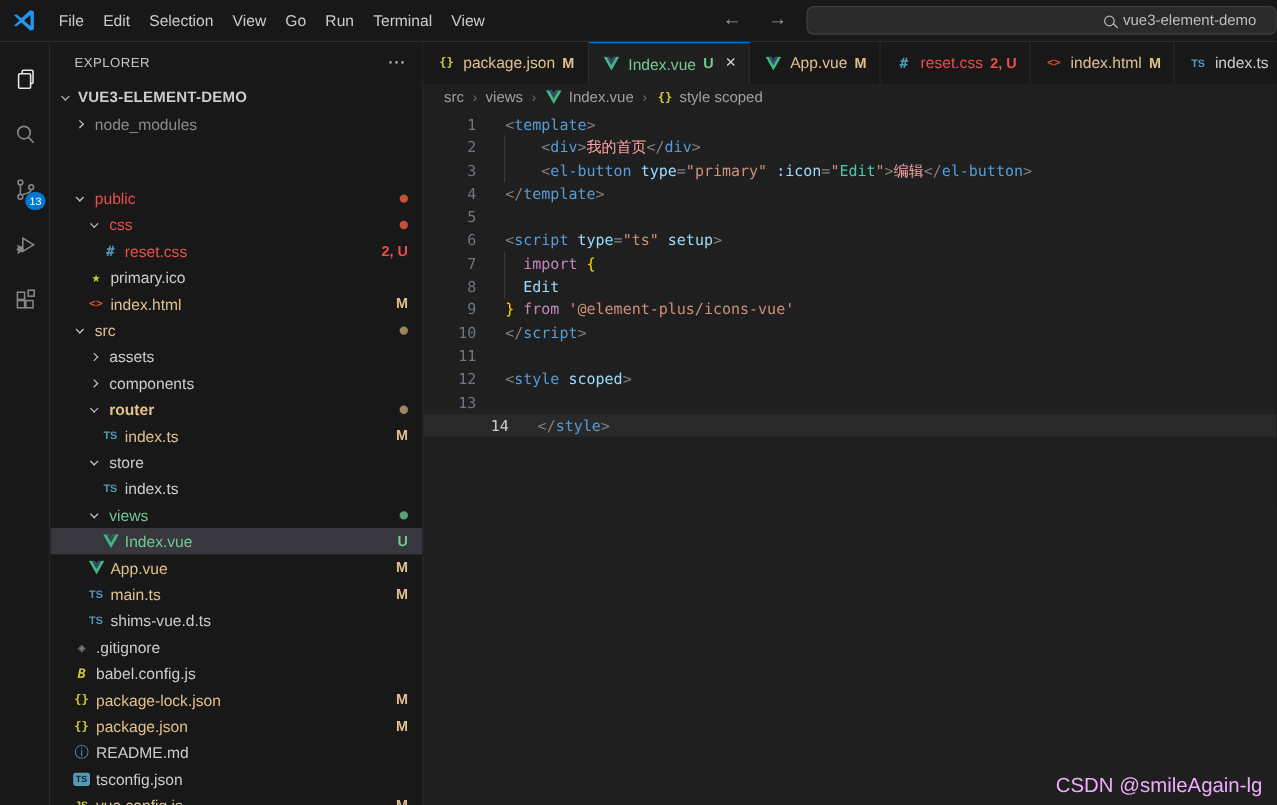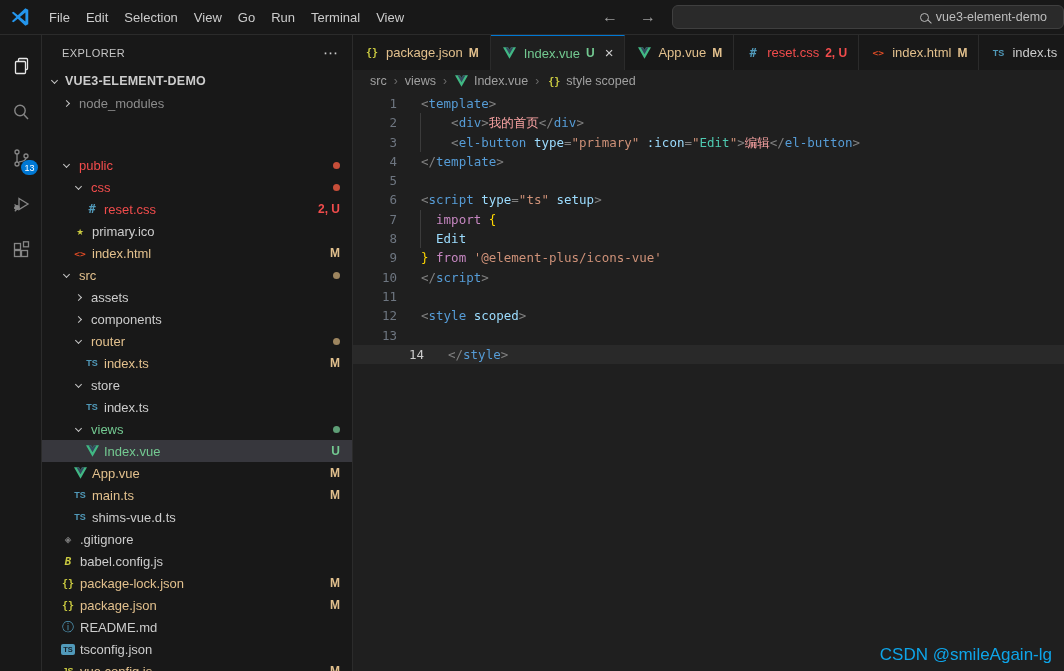--- a/index.html
+++ b/index.html
@@ -86,21 +86,21 @@
   .cline { height:19.3px; line-height:19.3px; display:flex; white-space:pre; position:relative; }
   .cline.cur { background:rgba(234,234,234,0.05);padding-left:27px; }
   .lnum { width:44px; text-align:right; color:#6e7681; flex:0 0 44px; }
   .cline.cur .lnum { color:#cccccc; }
   .ltext { margin-left:24px; position:relative; }
   .guide { position:absolute; left:67px; top:0; bottom:0; width:1px; background:#3b3b3b; }
   .tk-p { color:#808080; } .tk-tag { color:#569cd6; } .tk-attr { color:#9cdcfe; }
   .tk-str { color:#ce9178; } .tk-kw { color:#c586c0; } .tk-br { color:#ffd700; }
   .tk-var { color:#9cdcfe; } .tk-type { color:#4ec9b0; } .tk-txt { color:#fca5a5; }
 
-  .watermark { position:absolute; right:12px; bottom:6px; font-size:17px; color:#0ea5e9; }
+  .watermark { position:absolute; right:12px; bottom:6px; font-size:17px; color:#f0abfc; }
 </style>
 </head>
 <body>
 
 <div class="app">
 
   <div class="titlebar">
     <svg class="vscode-logo" viewBox="0 0 24 24">
       <path fill="#2496ed" d="M17.8 2.5L9.6 10 4.9 6.4 3 7.4l5 4.6-5 4.6 1.9 1 4.7-3.6 8.2 7.5 3.2-1.5v-16zM17.9 7v10L11.9 12z"></path>
     </svg>
@@ -224,21 +224,21 @@
           <div class="trow" style="padding-left: 32px;">
             <span class="chev col"></span>
             <span class="lbl c-default">assets</span>
             <span class="spacer"></span>
           </div>
           <div class="trow" style="padding-left: 32px;">
             <span class="chev col"></span>
             <span class="lbl c-default">components</span>
             <span class="spacer"></span>
           </div>
-          <div class="trow" style="padding-left: 32px;">
+          <div class="trow" style="padding-left: 32px; font-weight: bold;">
             <span class="chev exp"></span>
             <span class="lbl c-modified">router</span>
             <span class="spacer"></span>
             <span class="dot d-modified"></span>
           </div>
           <div class="trow" style="padding-left: 42px;">
             <span class="ficon">
               <span class="i-ts">TS</span>
             </span>
             <span class="lbl c-modified">index.ts</span>

